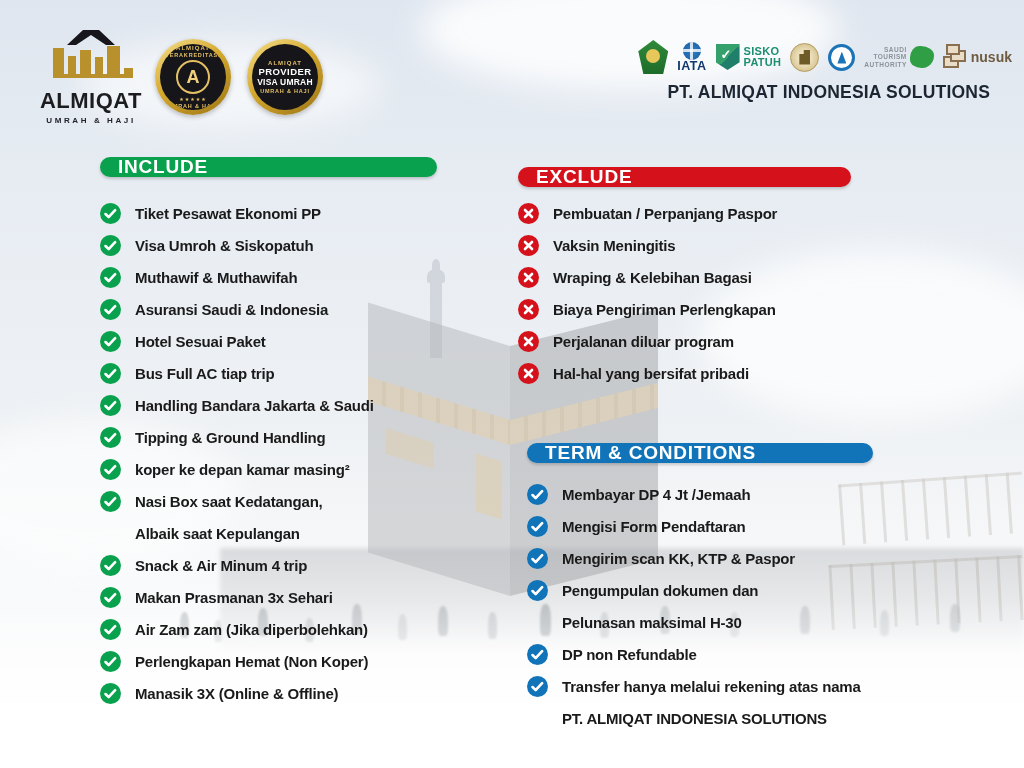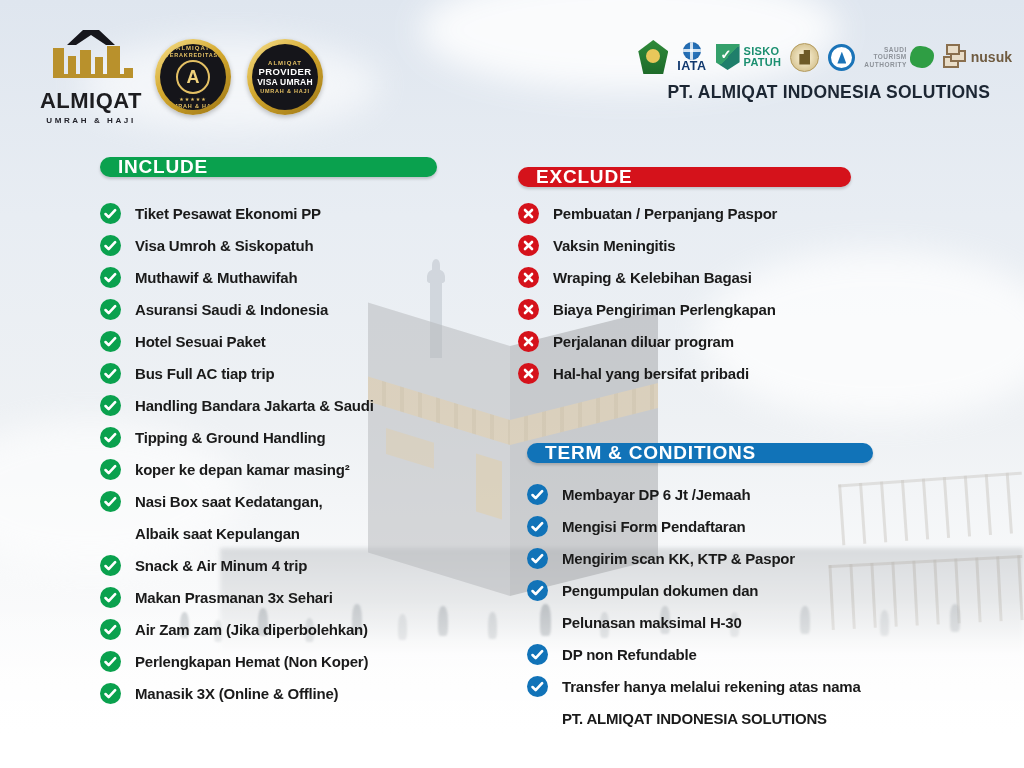--- a/index.html
+++ b/index.html
@@ -472,21 +472,21 @@
 
   <div class="list list-terms">
     <div class="row">
       <span class="ic">
           <svg width="21" height="21" viewBox="0 0 24 24">
             <circle cx="12" cy="12" r="12" fill="#1173B8"></circle>
             <path d="M6.3 12.6l3.6 3.6 7.4-8" stroke="#fff" stroke-width="3" fill="none" stroke-linecap="round" stroke-linejoin="round"></path>
           </svg>
         </span>
       <span class="tx">
-          <span class="l1">Membayar DP 6 Jt /Jemaah</span>
+          <span class="l1">Membayar DP 4 Jt /Jemaah</span>
         </span>
     </div>
     <div class="row">
       <span class="ic">
           <svg width="21" height="21" viewBox="0 0 24 24">
             <circle cx="12" cy="12" r="12" fill="#1173B8"></circle>
             <path d="M6.3 12.6l3.6 3.6 7.4-8" stroke="#fff" stroke-width="3" fill="none" stroke-linecap="round" stroke-linejoin="round"></path>
           </svg>
         </span>
       <span class="tx">

